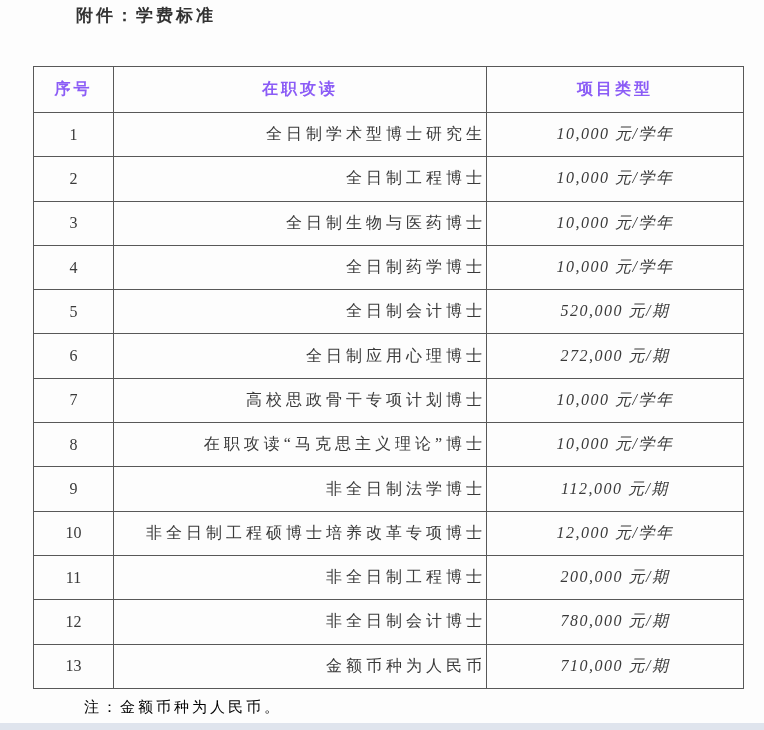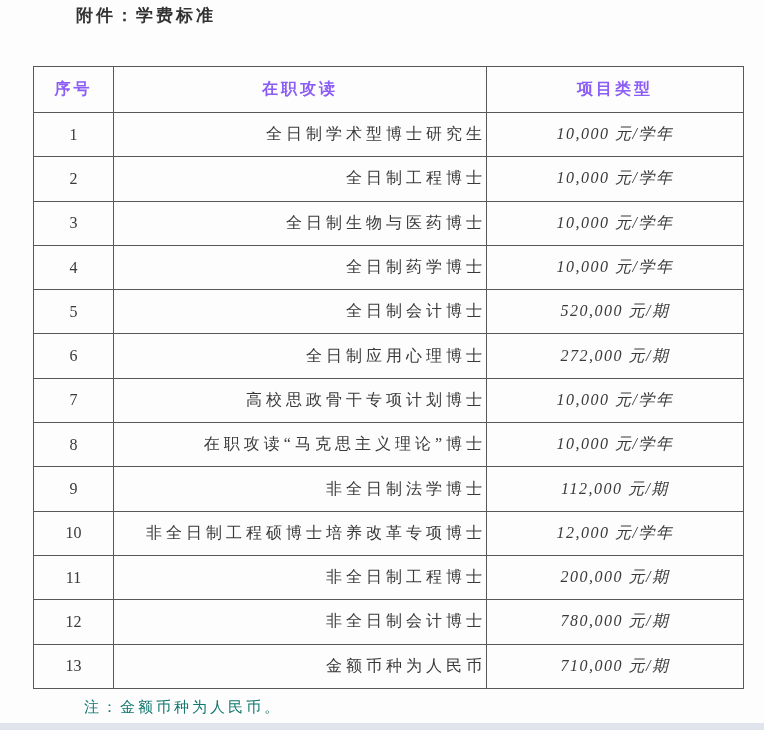--- a/index.html
+++ b/index.html
@@ -65,21 +65,21 @@
   .fee-table td[data-name="fee-standard"] {
     letter-spacing: 1.5px;
     font-style: italic;
   }
   .doc-note {
     position: absolute;
     left: 84px;
     top: 698px;
     font-size: 15px;
     letter-spacing: 3px;
-    color: #0f766e;
+    color: #000000;
   }
   .page-bottom-edge {
     position: absolute;
     left: 0;
     top: 723px;
     width: 764px;
     height: 7px;
     background: #dfe4ed;
   }
 </style>

